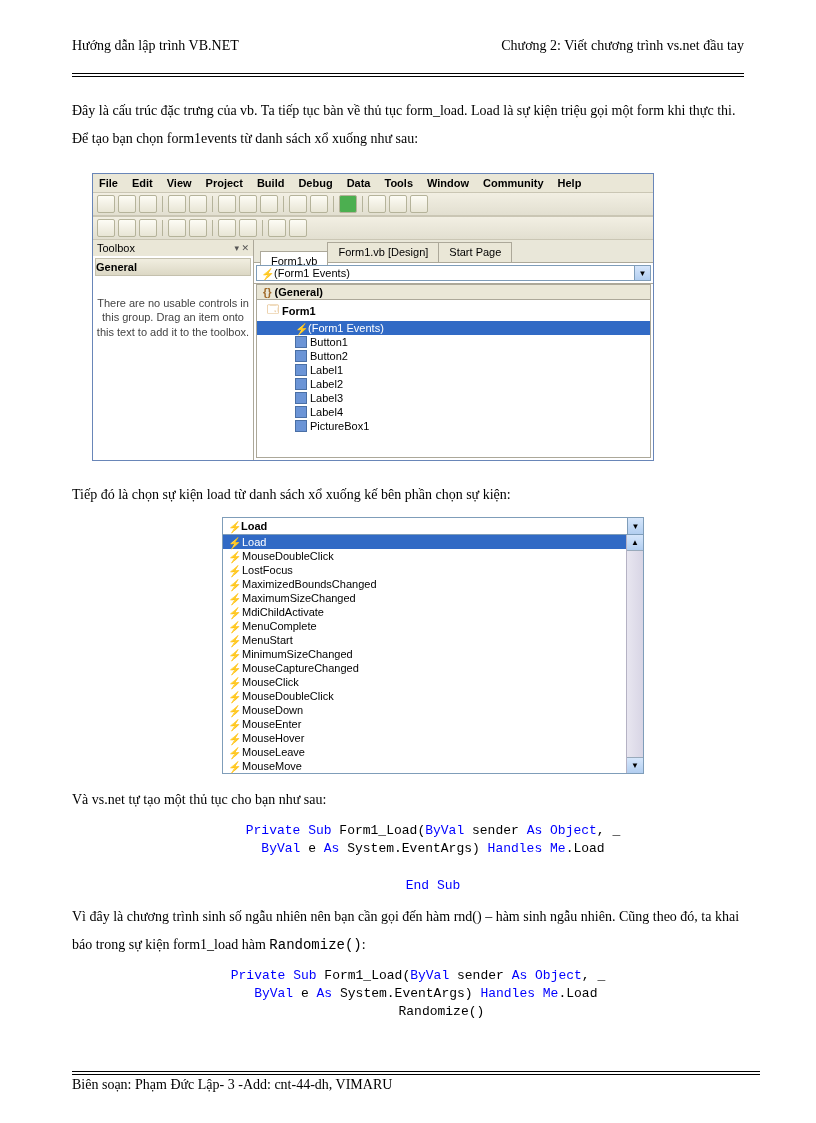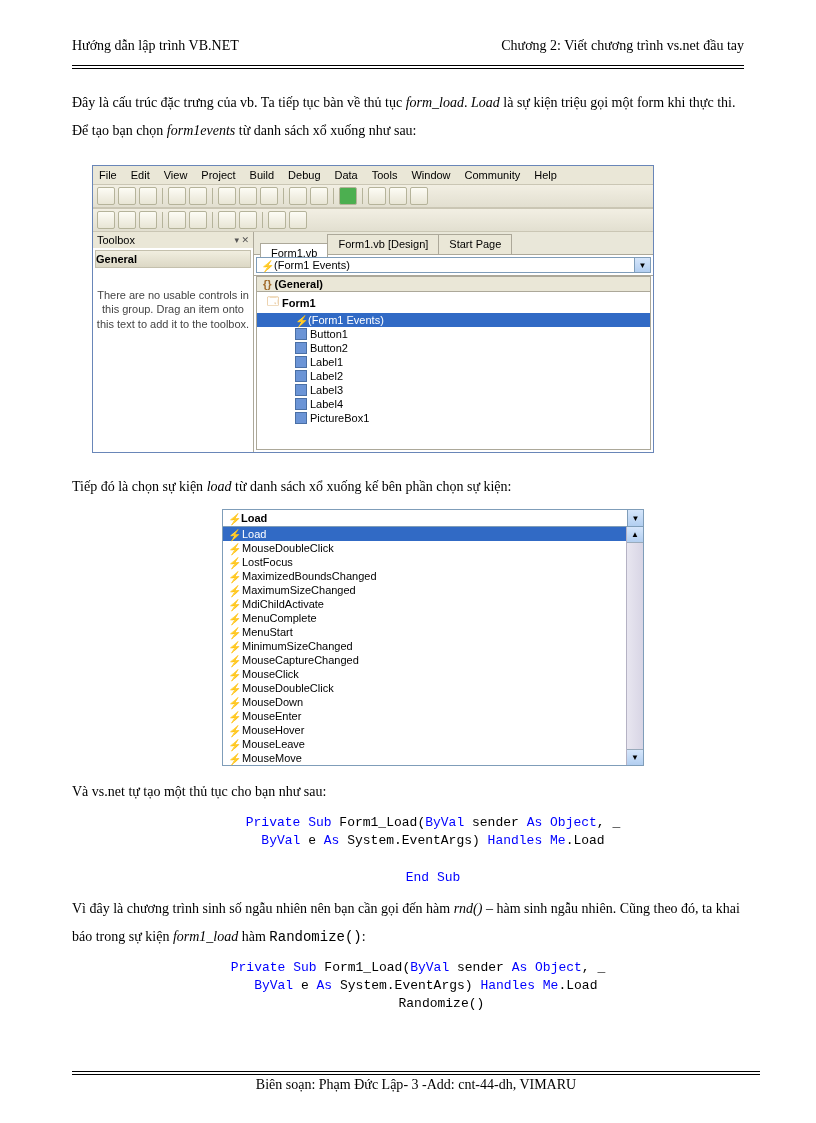--- a/index.html
+++ b/index.html
@@ -13,40 +13,40 @@
     width: 816px;
     height: 1123px;
     box-sizing: border-box;
     padding: 38px 72px 30px 72px;
     position: relative;
   }
   .header-row {
     display: flex;
     justify-content: space-between;
     font-size: 14px;
-    padding-bottom: 11px;
+    padding-bottom: 19px;
     border-bottom: 4px double #000;
   }
   .footer-row {
     position: absolute;
     bottom: 30px;
     left: 72px;
     right: 56px;
     display: flex;
-    justify-content: center;
+    justify-content: flex-start;
     font-size: 14px;
     border-top: 4px double #000;
     padding-top: 2px;
   }
   .body-text {
     margin: 20px 0;
     line-height: 2;
     font-size: 14px;
   }
-  .italic { font-style: italic; }
+  .italic { }
   
   .vs-window {
     margin-left: 20px;
     width: 560px;
     font-family: Tahoma, sans-serif;
     font-size: 11px;
     border: 1px solid #6986b8;
     background: #eae7d7;
   }
   .titlebar {
@@ -64,21 +64,21 @@
     background: #d48f2c;
     display: inline-block;
     border-radius: 2px;
   }
   .menubar {
     background: #eae7d7;
     padding: 3px 6px;
     display: flex;
     gap: 14px;
   }
-  .menubar span { cursor: default; }
+  .menubar span { cursor: default; font-weight: bold; }
   .toolbar {
     background: linear-gradient(#f2efe3, #e2dfd0);
     border-top: 1px solid #cac6b4;
     border-bottom: 1px solid #cac6b4;
     padding: 2px 4px;
     display: flex;
     gap: 3px;
     align-items: center;
   }
   .tb-icon {

